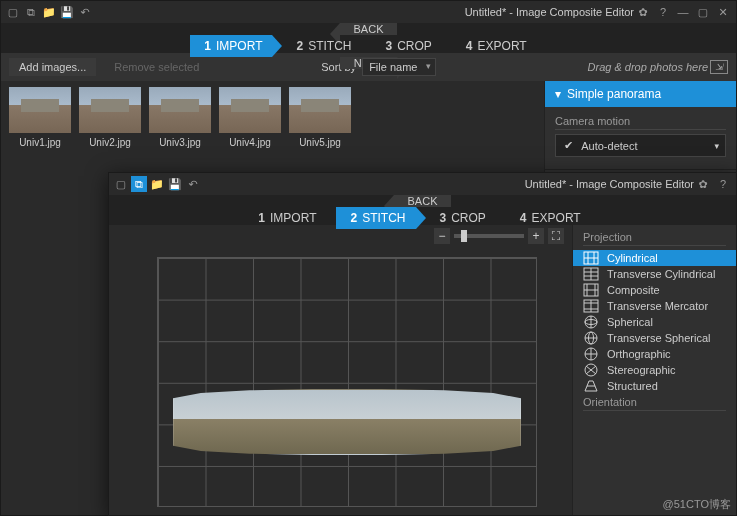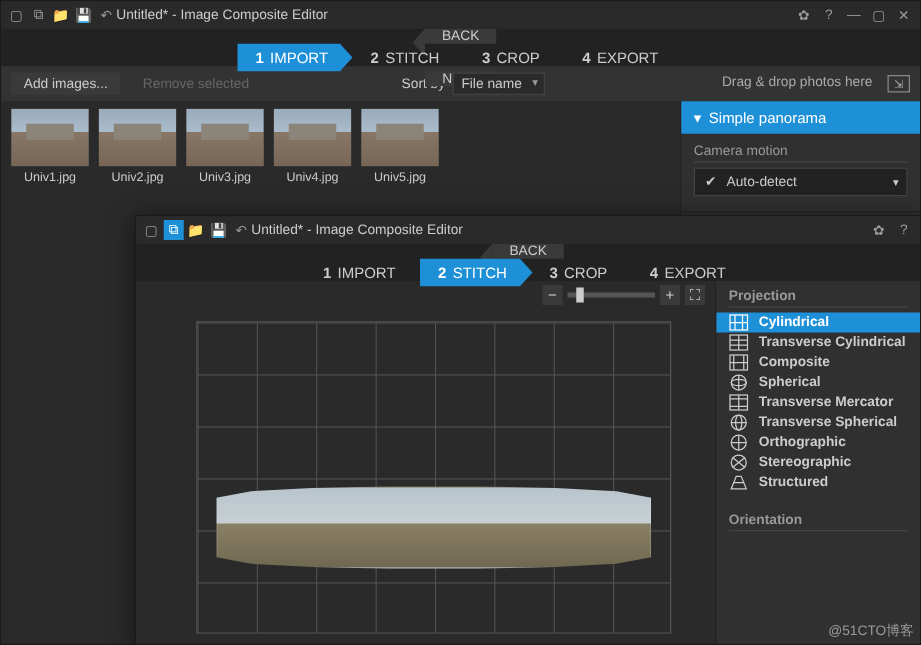--- a/index.html
+++ b/index.html
@@ -3,40 +3,40 @@
 <meta charset="utf-8">
 <style>
   * { box-sizing: border-box; margin: 0; padding: 0; font-family: "Segoe UI", Arial, sans-serif; }
   body { background: #2a2a2a; color: #ccc; font-size: 11px; width: 737px; height: 516px; overflow: hidden; position: relative; }
   .win { position: absolute; background: #2d2d2d; border: 1px solid #1a1a1a; box-shadow: 0 4px 20px rgba(0,0,0,0.6); }
   .w1 { left: 0; top: 0; width: 737px; height: 516px; }
   .w2 { left: 108px; top: 172px; width: 629px; height: 344px; }
   .titlebar { height: 22px; display: flex; align-items: center; background: #2a2a2a; padding: 0 4px; }
   .titlebar .ticons { display: flex; gap: 2px; }
   .titlebar .ticons .ti { width: 16px; height: 16px; display: flex; align-items: center; justify-content: center; color: #999; cursor: pointer; }
-  .titlebar .ttitle { flex: 1; text-align: left; color: #ccc; font-size: 11px; }
+  .titlebar .ttitle { flex: 1; text-align: right; color: #ccc; font-size: 11px; }
   .titlebar .wctl { display: flex; gap: 2px; }
   .titlebar .wctl .wb { width: 18px; height: 16px; display: flex; align-items: center; justify-content: center; color: #999; cursor: pointer; font-size: 11px; }
   .stepbar { height: 30px; background: #222; display: flex; align-items: center; padding: 0 8px; flex-direction: column; }
   .nav-btn { background: #3a3a3a; color: #ccc; height: 22px; padding: 0 14px; display: flex; align-items: center; font-size: 11px; cursor: pointer; position: relative; }
   .nav-btn.back::before { content: ""; position: absolute; left: -10px; top: 0; border-top: 11px solid transparent; border-bottom: 11px solid transparent; border-right: 10px solid #3a3a3a; }
   .nav-btn.next::after { content: ""; position: absolute; right: -10px; top: 0; border-top: 11px solid transparent; border-bottom: 11px solid transparent; border-left: 10px solid #3a3a3a; }
   .steps { flex: 1; display: flex; justify-content: center; gap: 0; }
   .step { height: 22px; display: flex; align-items: center; padding: 0 10px 0 14px; color: #ccc; position: relative; margin-right: 10px; cursor: pointer; font-size: 12px; }
   .step .num { font-weight: bold; margin-right: 5px; }
   .step.active { background: #1e90d8; color: #fff; }
   .step.active::after { content: ""; position: absolute; right: -10px; top: 0; border-top: 11px solid transparent; border-bottom: 11px solid transparent; border-left: 10px solid #1e90d8; }
   .step.active .num { color: #fff; }
   .toolbar { height: 28px; background: #333; display: flex; align-items: center; padding: 0 8px; gap: 8px; font-size: 11px; }
   .btn { background: #3a3a3a; color: #ccc; padding: 3px 10px; cursor: pointer; font-size: 11px; }
   .btn.disabled { color: #666; background: #333; cursor: default; }
   .sortby { display: flex; align-items: center; gap: 6px; margin-left: 104px; }
   .select { background: #2a2a2a; border: 1px solid #444; padding: 2px 18px 2px 6px; color: #ccc; position: relative; cursor: pointer; min-width: 70px; font-size: 11px; }
   .select::after { content: "▾"; position: absolute; right: 5px; top: 2px; font-size: 9px; color: #999; }
-  .draghint { margin-left: auto; display: flex; gap: 12px; color: #aaa; }
+  .draghint { margin-left: auto; display: flex; align-items: center; gap: 2px; color: #aaa; font-style: italic; }
   .dragicon { width: 18px; height: 14px; border: 1px solid #888; display: flex; align-items: center; justify-content: center; font-size: 9px; }
   .content1 { display: flex; height: calc(100% - 80px); }
   .thumbs { flex: 1; padding: 6px 8px; display: flex; gap: 8px; align-items: flex-start; background: #2a2a2a; }
   .thumb { width: 62px; text-align: center; cursor: pointer; }
   .thumb .img { width: 62px; height: 46px; background: #555; margin-bottom: 4px; position: relative; overflow: hidden; }
   .thumb .img::before { content:""; position:absolute; inset:0; background: linear-gradient(to bottom, #9ab 0%, #abc 40%, #887766 40%, #776655 100%); }
   .thumb .img::after { content:""; position:absolute; left:20%; top:25%; width:60%; height:30%; background:#8a8578; }
   .thumb .cap { font-size: 10px; color: #ccc; }
   .sidepanel { width: 192px; background: #303030; border-left: 1px solid #222; }
   .accordion { border-bottom: 1px solid #222; }
@@ -51,21 +51,21 @@
   .canvas-area { flex: 1; background: #2a2a2a; display: flex; flex-direction: column; }
   .zoom-bar { height: 22px; display: flex; align-items: center; justify-content: flex-end; padding: 0 8px; gap: 4px; }
   .zbtn { width: 16px; height: 16px; background: #3a3a3a; display: flex; align-items: center; justify-content: center; cursor: pointer; color: #ccc; font-size: 12px; }
   .zslider { width: 70px; height: 4px; background: #555; position: relative; }
   .zslider .knob { position: absolute; left: 10%; top: -4px; width: 6px; height: 12px; background: #ccc; }
   .canvas { flex: 1; position: relative; margin: 4px 8px 8px 8px; overflow: hidden; }
   .grid { position: absolute; left: 40px; top: 6px; width: 380px; height: 250px; border: 1px solid #555; background:
     linear-gradient(to right, #555 1px, transparent 1px) 0 0/47.5px 100%,
     linear-gradient(to bottom, #555 1px, transparent 1px) 0 0/100% 41.6px; }
   .pano { position: absolute; left: 56px; top: 138px; width: 348px; height: 66px; background: linear-gradient(to bottom, #b8c4cc 0%, #c8d0d4 45%, #8a8066 45%, #6f6850 100%); border: 1px solid rgba(255,255,255,0.15); clip-path: polygon(0 14%, 8% 6%, 22% 2%, 40% 0, 60% 0, 78% 2%, 92% 6%, 100% 14%, 100% 86%, 92% 94%, 78% 98%, 60% 100%, 40% 100%, 22% 98%, 8% 94%, 0 86%);}
-  .projpanel { width: 164px; background: #303030; border-left: 1px solid #222; padding: 6px 0; overflow: hidden; font-weight: bold; }
+  .projpanel { width: 164px; background: #303030; border-left: 1px solid #222; padding: 6px 0; overflow: hidden; }
   .proj-item { display: flex; align-items: center; gap: 8px; padding: 1px 10px; cursor: pointer; font-size: 11px; color: #ccc; }
   .proj-item.active { background: #1e90d8; color: #fff; }
   .proj-icon { width: 16px; height: 14px; flex-shrink: 0; }
   .watermark { position: absolute; right: 6px; bottom: 4px; color: #bbb; font-size: 11px; opacity: 0.75; pointer-events: none; }
   svg { display: block; }
 </style>
 </head>
 <body>
 
 <div class="win w1">
@@ -254,40 +254,40 @@
                 <rect x="1" y="1" width="14" height="12" fill="none" stroke="currentColor"></rect>
                 <path d="M4 1 Q4 7 4 13 M12 1 Q12 7 12 13" stroke="currentColor" fill="none"></path>
                 <line x1="1" y1="7" x2="15" y2="7" stroke="currentColor"></line>
               </svg>
             </span>
             <span>Composite</span>
           </div>
           <div class="proj-item">
             <span style="color:#ccc">
               <svg class="proj-icon" viewBox="0 0 16 14">
+                <rect x="1" y="1" width="14" height="12" fill="none" stroke="currentColor"></rect>
+                <path d="M1 4 Q8 4 15 4 M1 10 Q8 10 15 10" stroke="currentColor" fill="none"></path>
+                <line x1="8" y1="1" x2="8" y2="13" stroke="currentColor"></line>
+              </svg>
+            </span>
+            <span>Transverse Mercator</span>
+          </div>
+          <div class="proj-item">
+            <span style="color:#ccc">
+              <svg class="proj-icon" viewBox="0 0 16 14">
                 <circle cx="8" cy="7" r="6" fill="none" stroke="currentColor"></circle>
                 <ellipse cx="8" cy="7" rx="6" ry="2.5" fill="none" stroke="currentColor"></ellipse>
                 <line x1="8" y1="1" x2="8" y2="13" stroke="currentColor"></line>
               </svg>
             </span>
             <span>Spherical</span>
           </div>
           <div class="proj-item">
             <span style="color:#ccc">
               <svg class="proj-icon" viewBox="0 0 16 14">
-                <rect x="1" y="1" width="14" height="12" fill="none" stroke="currentColor"></rect>
-                <path d="M1 4 Q8 4 15 4 M1 10 Q8 10 15 10" stroke="currentColor" fill="none"></path>
-                <line x1="8" y1="1" x2="8" y2="13" stroke="currentColor"></line>
-              </svg>
-            </span>
-            <span>Transverse Mercator</span>
-          </div>
-          <div class="proj-item">
-            <span style="color:#ccc">
-              <svg class="proj-icon" viewBox="0 0 16 14">
                 <circle cx="8" cy="7" r="6" fill="none" stroke="currentColor"></circle>
                 <ellipse cx="8" cy="7" rx="2.5" ry="6" fill="none" stroke="currentColor"></ellipse>
                 <line x1="2" y1="7" x2="14" y2="7" stroke="currentColor"></line>
               </svg>
             </span>
             <span>Transverse Spherical</span>
           </div>
           <div class="proj-item">
             <span style="color:#ccc">
               <svg class="proj-icon" viewBox="0 0 16 14">
@@ -310,19 +310,19 @@
           <div class="proj-item">
             <span style="color:#ccc">
               <svg class="proj-icon" viewBox="0 0 16 14">
                 <path d="M2 12 L6 2 L10 2 L14 12 Z" fill="none" stroke="currentColor"></path>
                 <line x1="4" y1="7" x2="12" y2="7" stroke="currentColor"></line>
               </svg>
             </span>
             <span>Structured</span>
           </div>
         </div>
-      <div class="group-label" style="margin:16px 10px 2px 10px">Orientation</div>
+      <div class="group-label" style="margin:2px 10px 2px 10px">Orientation</div>
 
     </div>
   </div>
 </div>
 
 <div class="watermark">@51CTO博客</div>
 
 </body></html>

